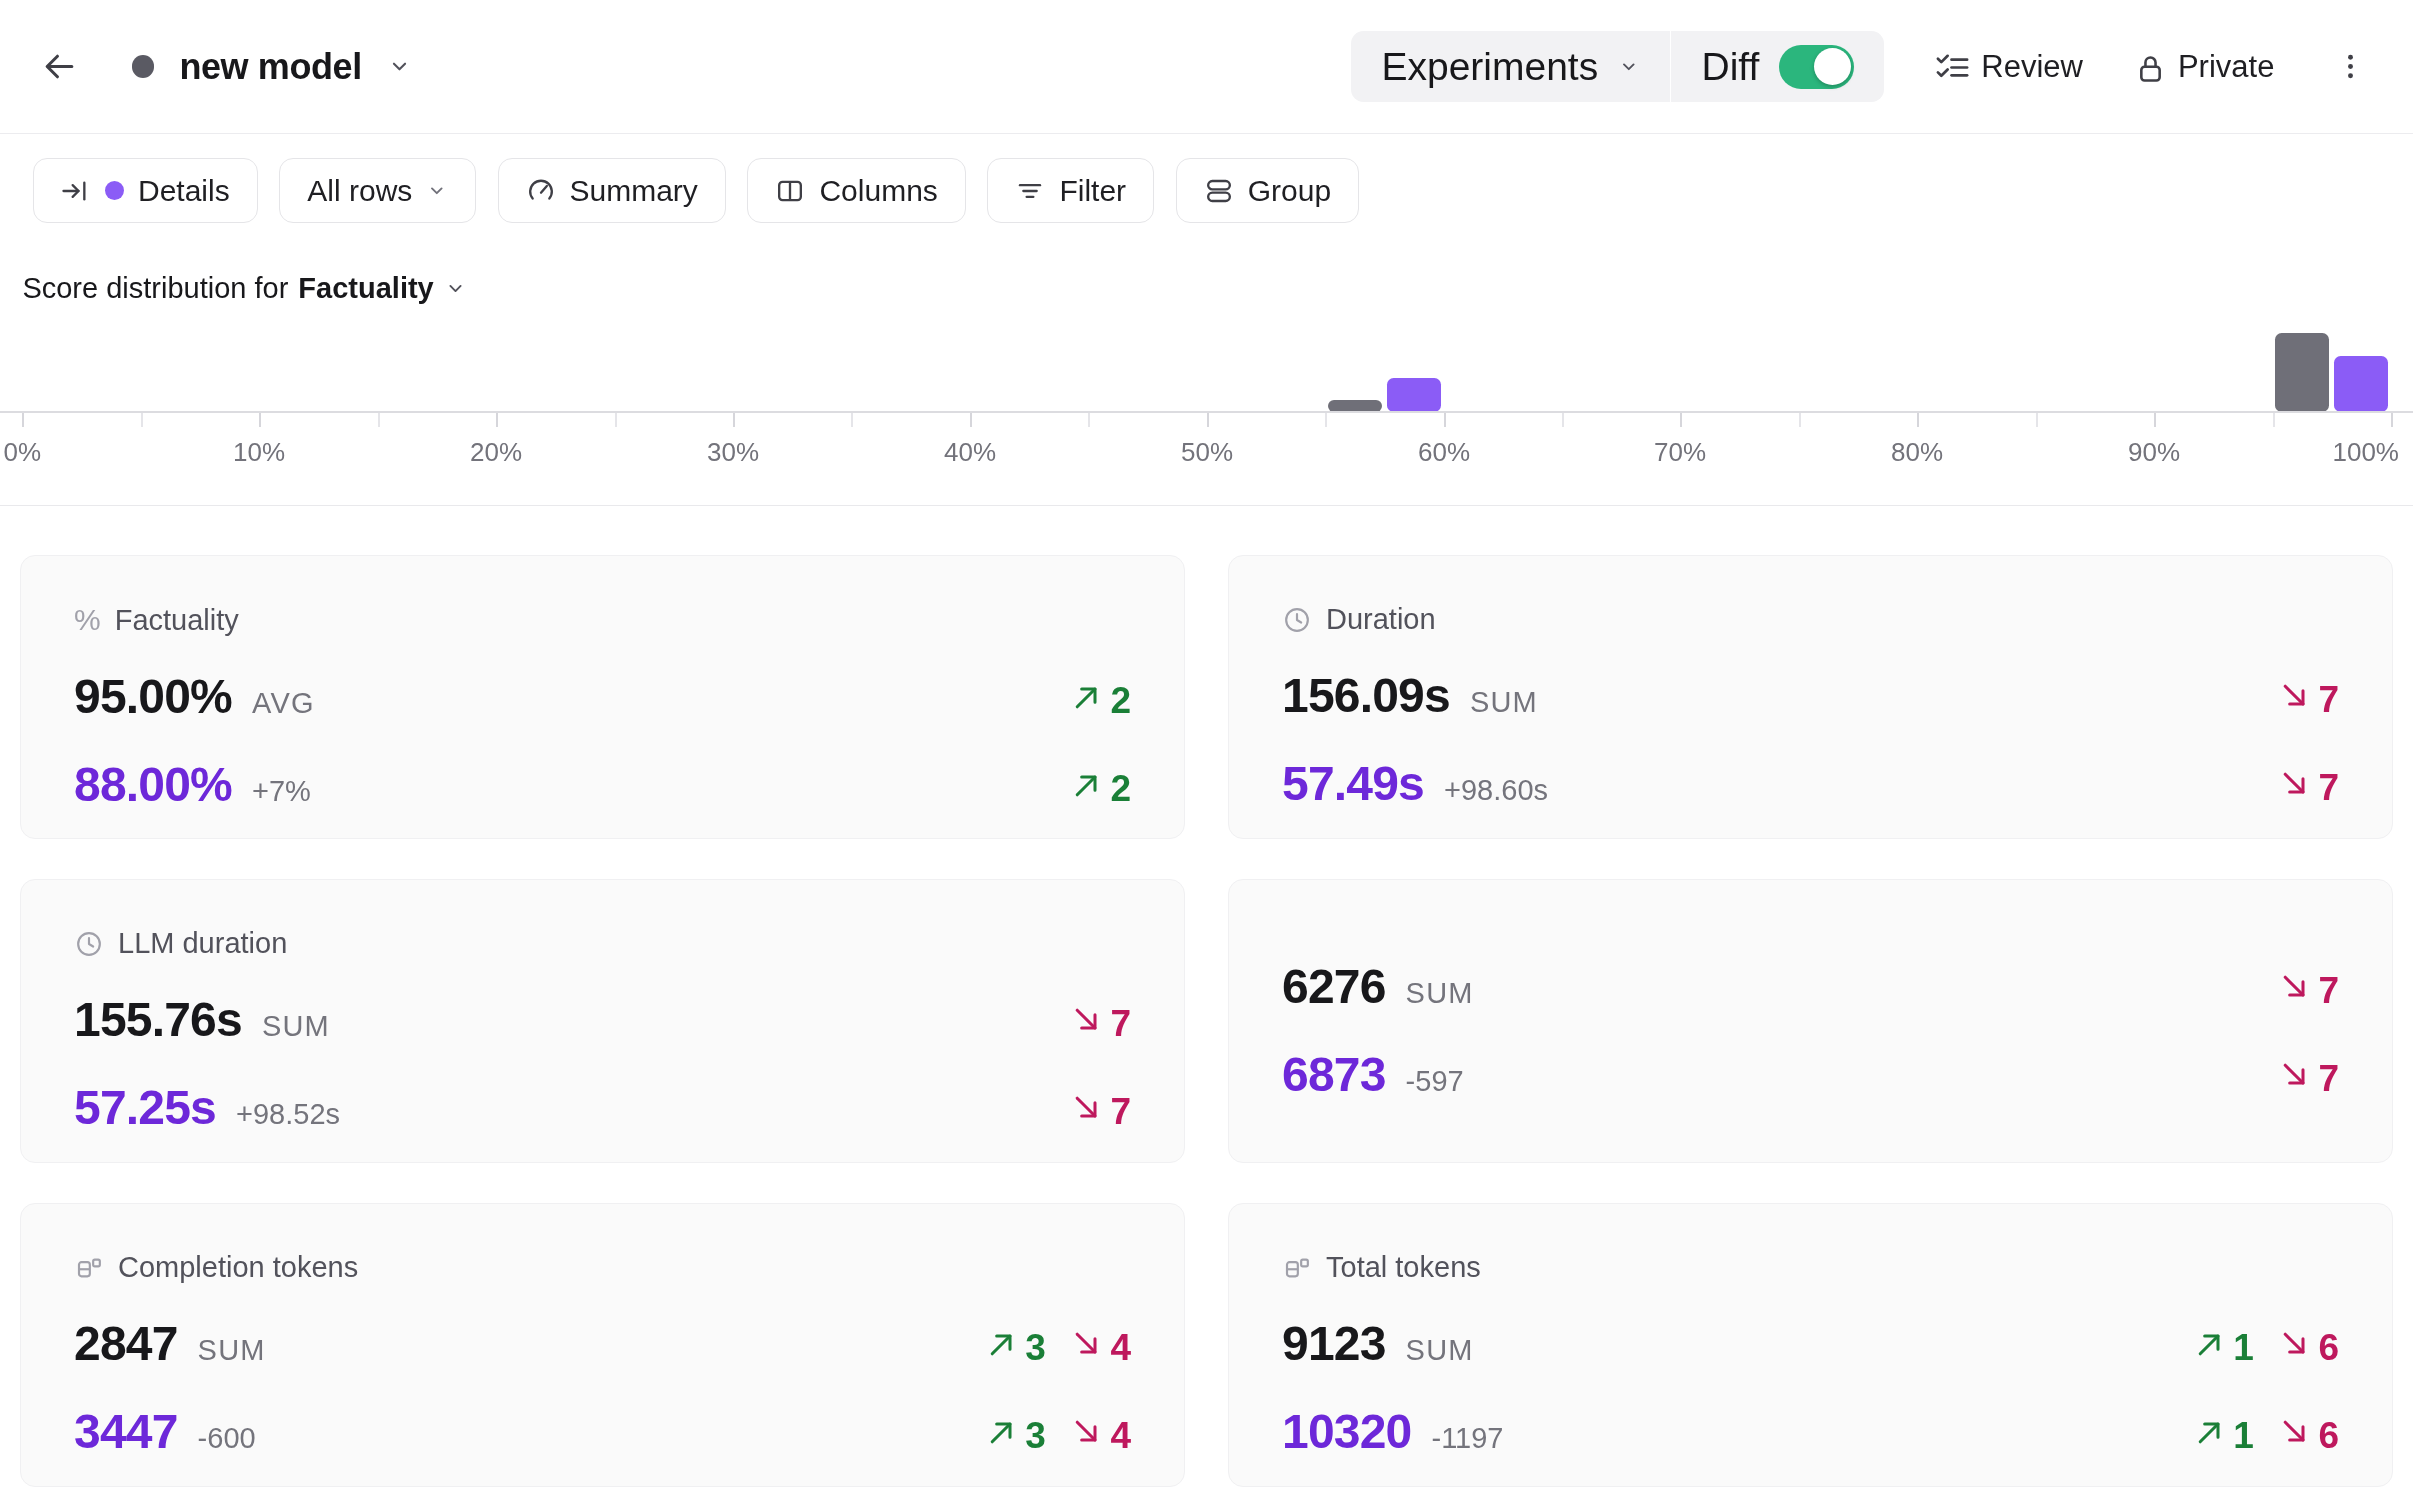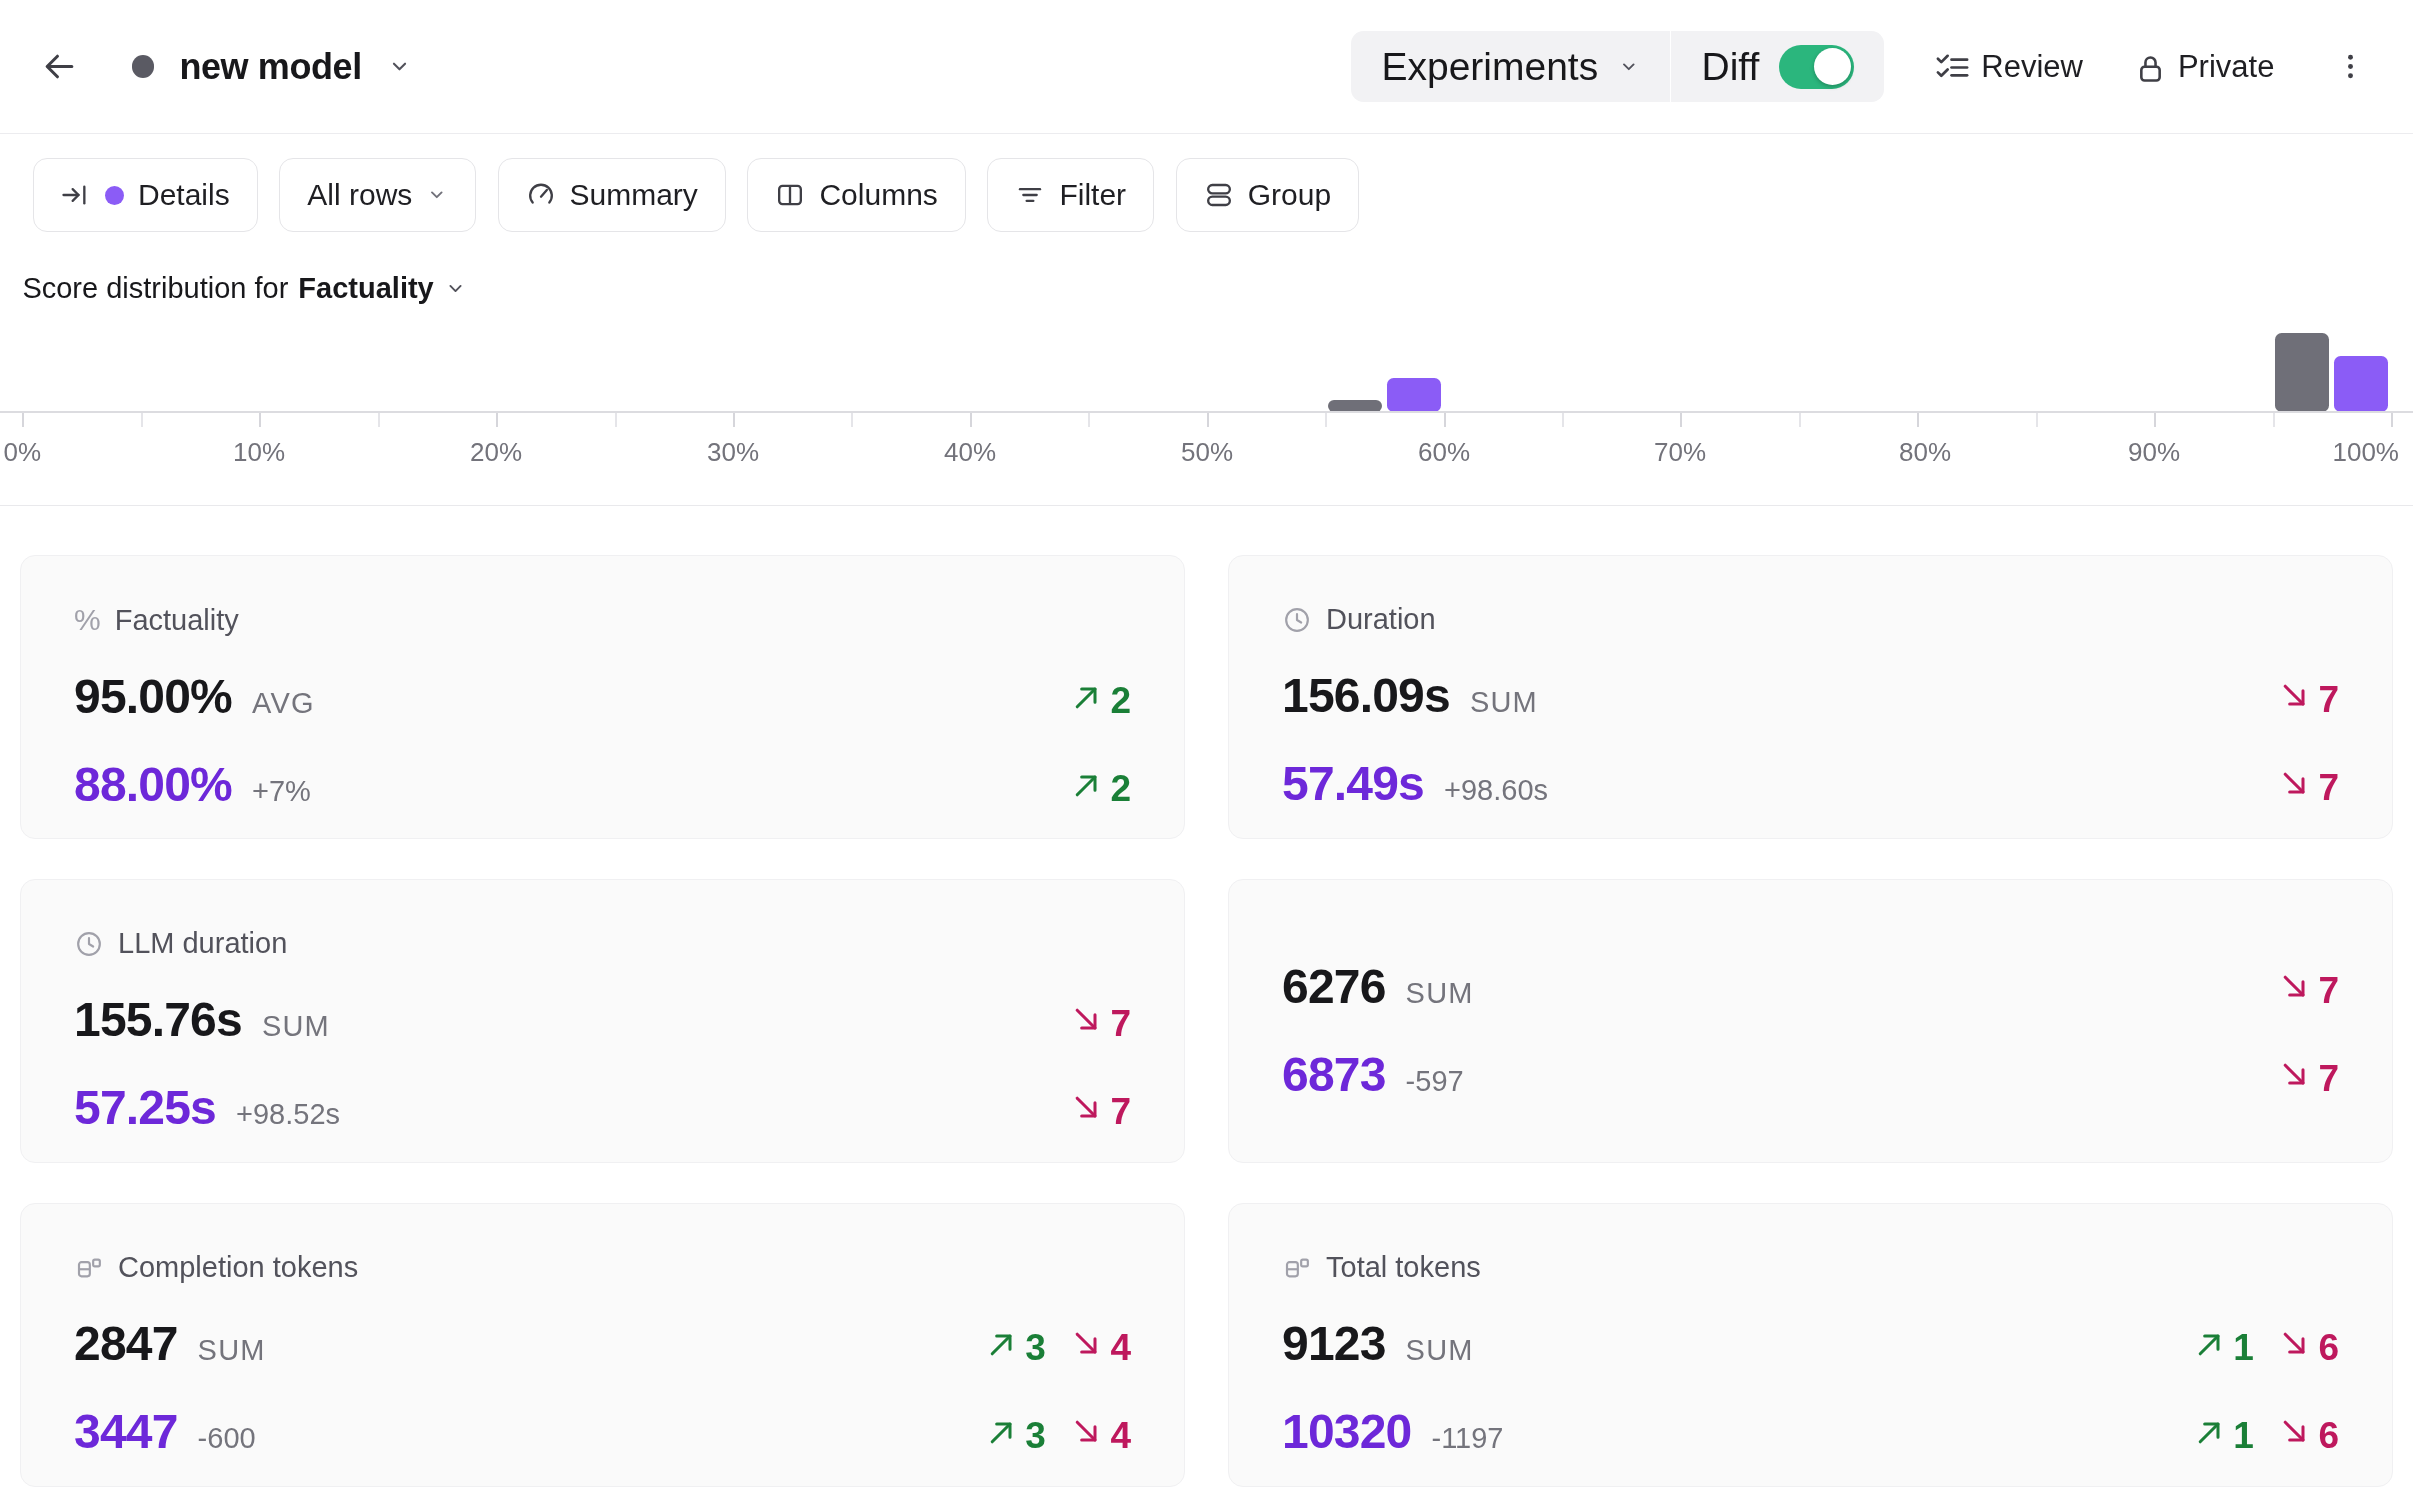--- a/index.html
+++ b/index.html
@@ -21,21 +21,21 @@
   .seg { display:flex; align-items:center; gap:20px; padding:0 30px; font-size:39px; color:#18181b; cursor:pointer;text-align:right; }
   .seg-sep { width:1.7px; background:#ffffff; }
   .toggle { position:relative; width:75px; height:44px; border-radius:22.4px; background:#2bb67d; cursor:pointer; }
   .toggle .knob { position:absolute; top:3.3px; right:3.3px; width:37px; height:37px; border-radius:50%;
     background:#fff; box-shadow:0 1.7px 4.2px rgba(0,0,0,.25); }
   .top-btn { display:flex; align-items:flex-end; gap:11px; font-size:31px; color:#1f1f23; cursor:pointer; }
   .kebab { color:#3f3f46; padding:5px 8.3px; cursor:pointer; }
 
   
   .toolbar { position:absolute; top:158px; left:33px; display:flex; gap:21.6px; }
-  .tb-btn { height:74px; display:inline-flex; align-items:center; gap:14px; padding:0 27px;
+  .tb-btn { height:65px; display:inline-flex; align-items:center; gap:14px; padding:0 27px;
     border:1.7px solid #e5e5e8; border-radius:14px; background:#fff; font-size:30px; color:#1f1f23; cursor:pointer; }
   .tb-btn .icon { color:#3f3f46; }
   .details-dot { width:19px; height:19px; border-radius:50%; background:#8b5cf6; }
   .tb-chev { color:#71717a; }
 
   
   .score-label { position:absolute; top:272px; left:22.4px; display:flex; align-items:center; gap:10px;
     font-size:29px; cursor:pointer; }
   .score-label .bold { font-weight:700; }
 
@@ -246,21 +246,21 @@
       <div class="tick major" style="left: 1207px;"></div>
       <div class="tick-label" style="left: 1207px;">50%</div>
       <div class="tick" style="left: 1325px;"></div>
       <div class="tick major" style="left: 1444px;"></div>
       <div class="tick-label" style="left: 1444px;">60%</div>
       <div class="tick" style="left: 1562px;"></div>
       <div class="tick major" style="left: 1680px;"></div>
       <div class="tick-label" style="left: 1680px;">70%</div>
       <div class="tick" style="left: 1799px;"></div>
       <div class="tick major" style="left: 1917px;"></div>
-      <div class="tick-label" style="left: 1917px; margin-left: 8px;">80%</div>
+      <div class="tick-label" style="left: 1917px;">80%</div>
       <div class="tick" style="left: 2036px;"></div>
       <div class="tick major" style="left: 2154px;"></div>
       <div class="tick-label" style="left: 2154px;">90%</div>
       <div class="tick" style="left: 2273px;"></div>
       <div class="tick major" style="left: 2391px;"></div>
       <div class="tick-label" style="left: 2391px; transform: translateX(-88%);">100%</div>
     </div>
   <div class="chart-divider"></div>
 </div>
 

